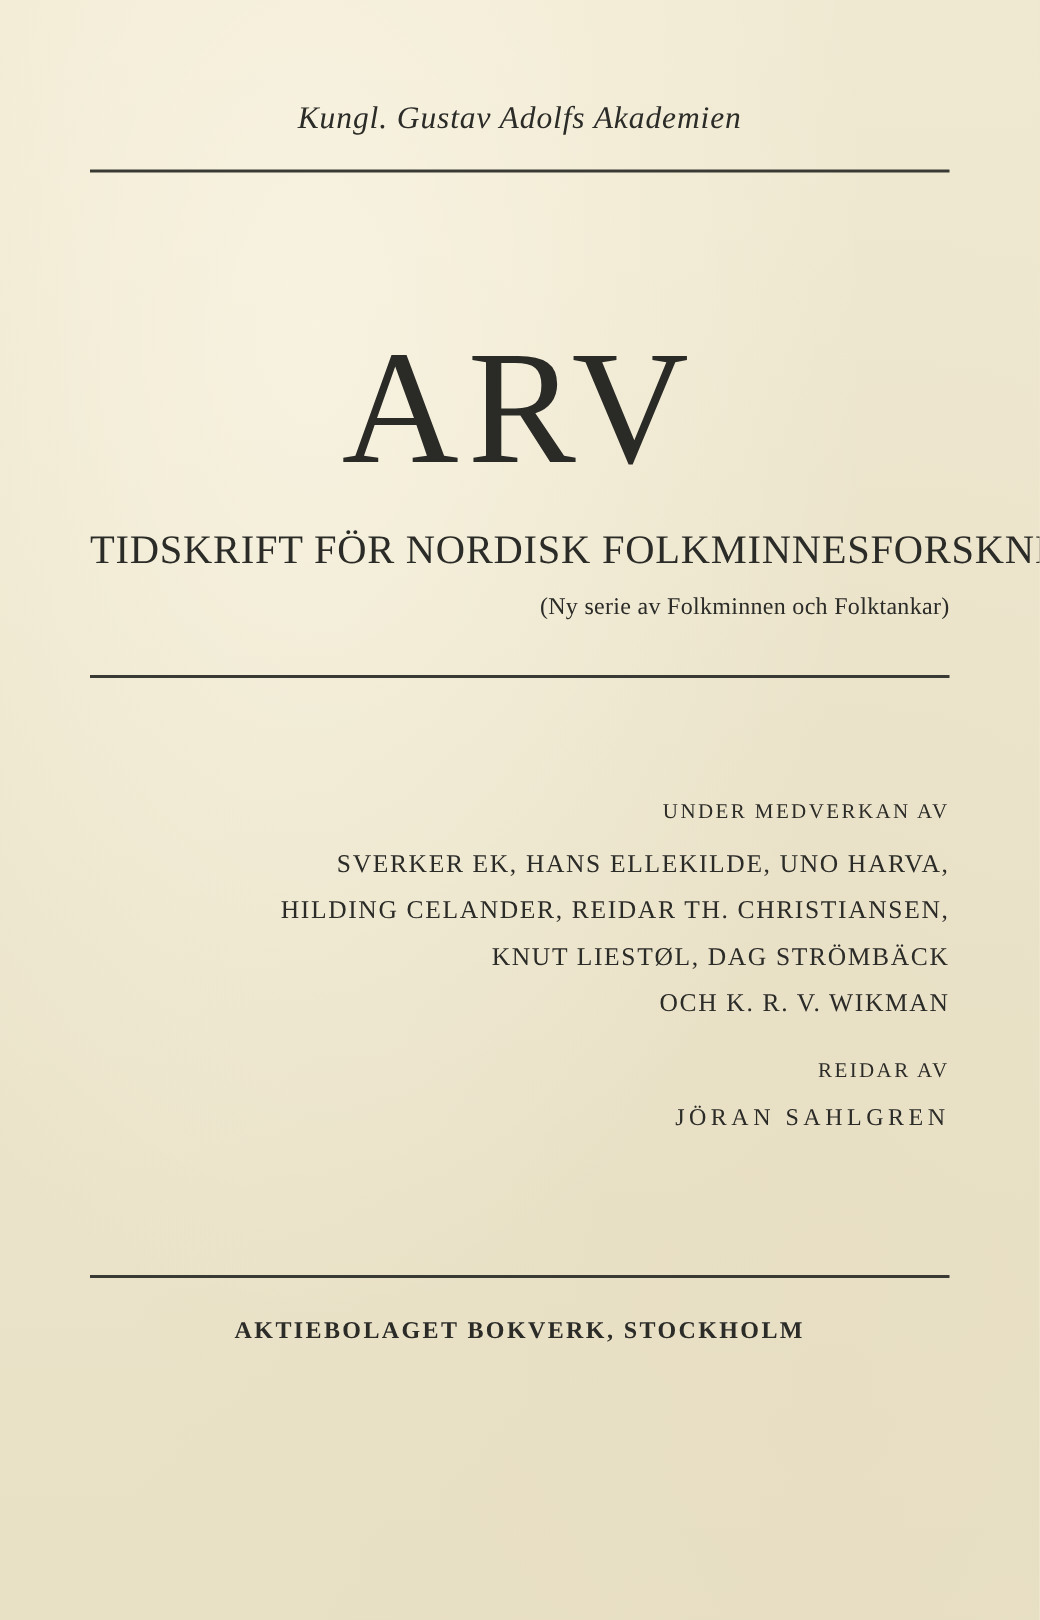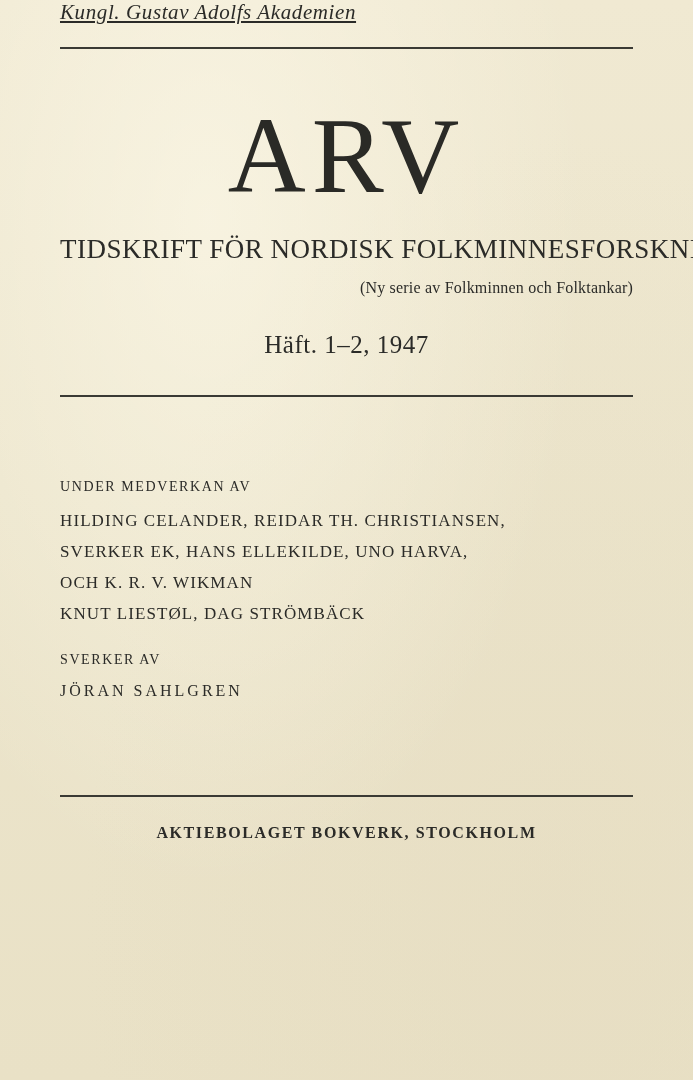--- a/index.html
+++ b/index.html
@@ -31,37 +31,37 @@
     top: 0;
     bottom: 0;
   }
   .imprint-line {
     height: 2px;
     background: #3a3a34;
     width: 100%;
   }
 
   .top-author {
-    text-align: left;
+    text-align: center;
     font-style: italic;
     font-size: 21px;
     letter-spacing: 0.6px;
+    margin-top: 66px;
     margin-bottom: 22px;
     white-space: nowrap;
-    text-decoration: underline;
   }
 
   .rule-1 { margin-top: 0; }
 
   .arv-title {
     text-align: center;
     font-size: 108px;
     line-height: 1;
     letter-spacing: 6px;
-    margin-top: 53px;
+    margin-top: 104px;
     font-family: "Liberation Serif", serif;
     font-weight: normal;
     color: #2a2a26;
   }
 
   .subtitle {
     text-align: center;
     font-size: 27px;
     letter-spacing: 0.5px;
     margin-top: 24px;
@@ -79,21 +79,21 @@
     text-align: center;
     font-size: 25px;
     margin-top: 34px;
     letter-spacing: 0.5px;
   }
 
   .rule-2 { margin-top: 36px; }
 
   .contrib-block {
     margin-top: 82px;
-    text-align: left;
+    text-align: right;
   }
   .contrib-heading {
     font-size: 14px;
     letter-spacing: 1.6px;
     margin-bottom: 16px;
   }
   .contrib-line {
     font-size: 17px;
     letter-spacing: 1.1px;
     margin-bottom: 11px;
@@ -128,32 +128,31 @@
     <div class="top-author">Kungl. Gustav Adolfs Akademien</div>
 
     <div class="imprint-line rule-1"></div>
 
     <div class="arv-title">ARV</div>
 
     <div class="subtitle">TIDSKRIFT FÖR NORDISK FOLKMINNESFORSKNING</div>
 
     <div class="series-note">(Ny serie av Folkminnen och Folktankar)</div>
 
-    <div class="issue">Häft. 1–2, 1947</div>
 
     <div class="imprint-line rule-2"></div>
 
     <div class="contrib-block">
       <div class="contrib-heading">UNDER MEDVERKAN AV</div>
+      <div class="contrib-line">SVERKER EK, HANS ELLEKILDE, UNO HARVA,</div>
       <div class="contrib-line">HILDING CELANDER, REIDAR TH. CHRISTIANSEN,</div>
-      <div class="contrib-line">SVERKER EK, HANS ELLEKILDE, UNO HARVA,</div>
+      <div class="contrib-line">KNUT LIESTØL, DAG STRÖMBÄCK</div>
       <div class="contrib-line">OCH K. R. V. WIKMAN</div>
-      <div class="contrib-line">KNUT LIESTØL, DAG STRÖMBÄCK</div>
 
-      <div class="publisher-heading">SVERKER AV</div>
+      <div class="publisher-heading">REIDAR AV</div>
       <div class="publisher-name">JÖRAN SAHLGREN</div>
     </div>
 
     <div class="imprint-line rule-3"></div>
 
     <div class="printer">AKTIEBOLAGET BOKVERK, STOCKHOLM</div>
 
   </div>
 </div>
 

